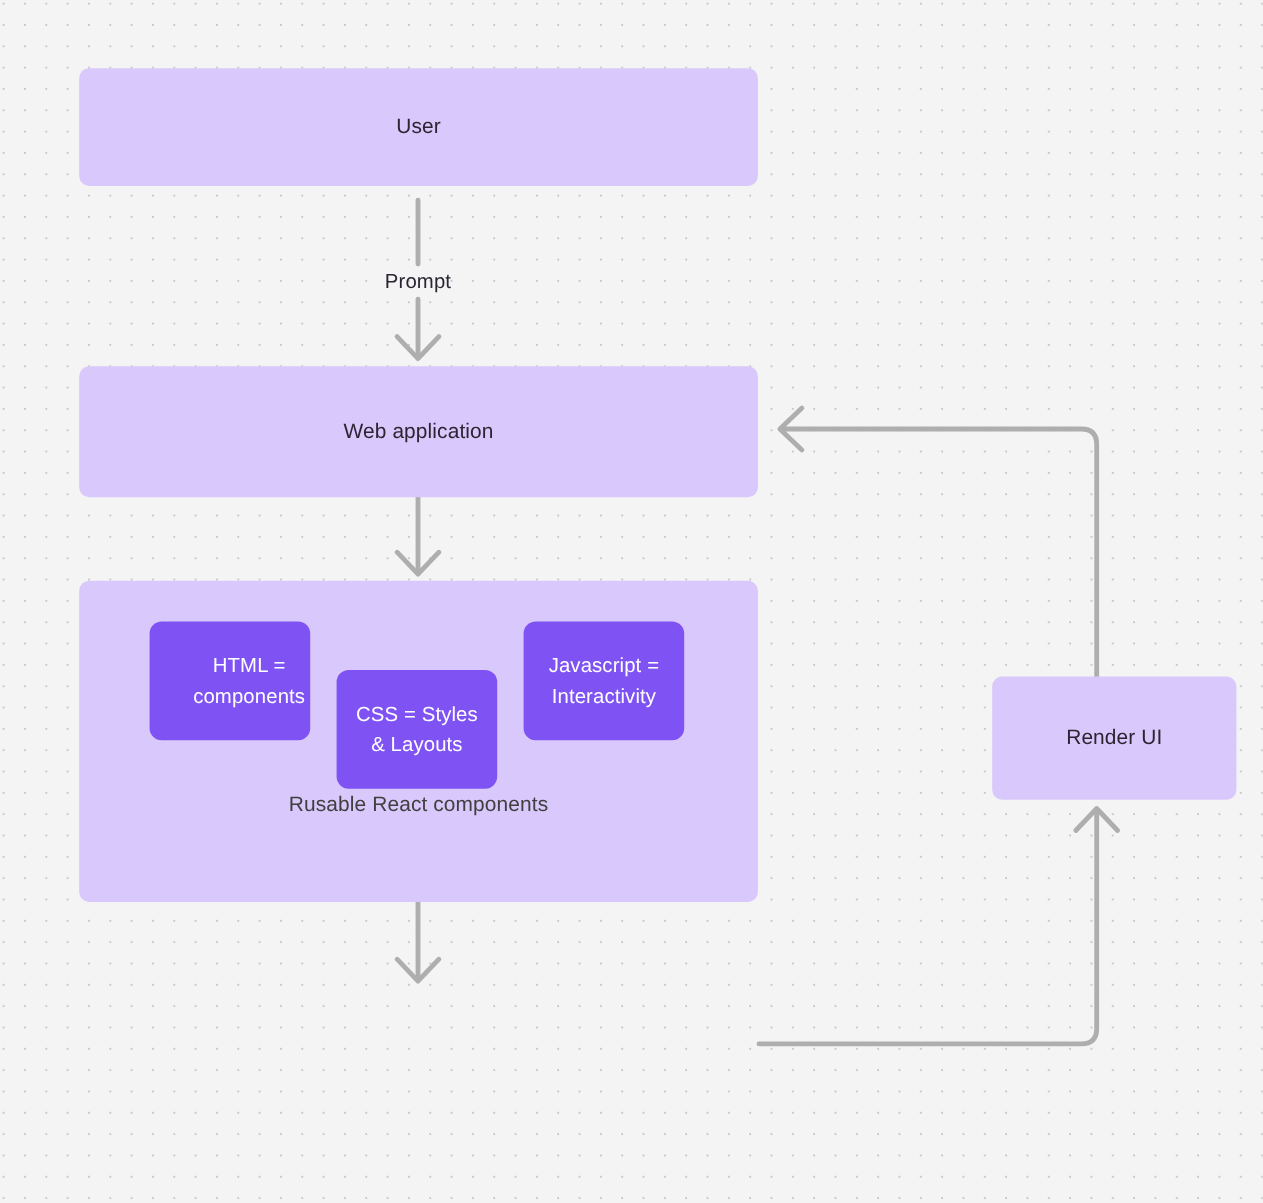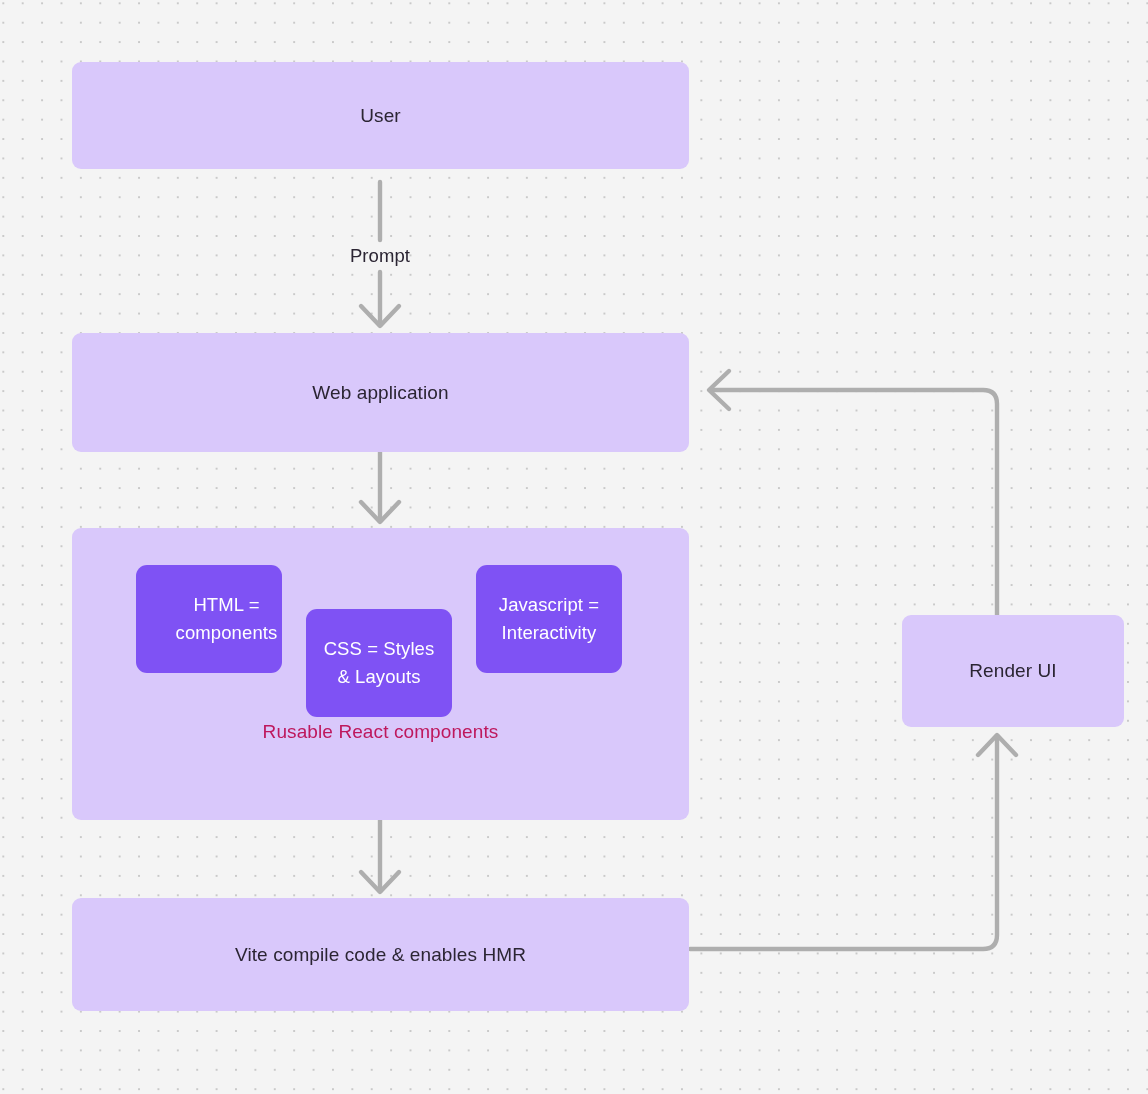--- a/index.html
+++ b/index.html
@@ -35,21 +35,21 @@
   .node.inner {
     background: #7f52f4;
     color: #ffffff;
     border-radius: 11px;
     font-size: 18.5px;
     line-height: 1.52;
   }
   .group-label {
     position: absolute;
     text-align: center;
-    color: #be185d;
+    color: #404040;
     font-size: 19px;
     letter-spacing: 0.1px;
   }
   .edge-label {
     position: absolute;
     text-align: center;
     color: #2b2533;
     font-size: 18.5px;
     letter-spacing: 0.1px;
   }
@@ -117,21 +117,18 @@
     </div>
     <div class="node inner" style="left:404px; top:37px; width:146px; height:108px; flex-direction:column;">
       <span>Javascript =</span>
       <span>Interactivity</span>
     </div>
     <div class="group-label" style="left:0px; top:190px; width:617px;">
       <span>Rusable React components</span>
     </div>
   </div>
 
-  <div class="node outer" style="left:72px; top:898px; width:617px; height:113px;">
-    <span>Vite compile code &amp; enables HMR</span>
-  </div>
 
   <div class="node outer" style="left:902px; top:615px; width:222px; height:112px;">
     <span>Render UI</span>
   </div>
 
 </div>
 
 </body></html>

